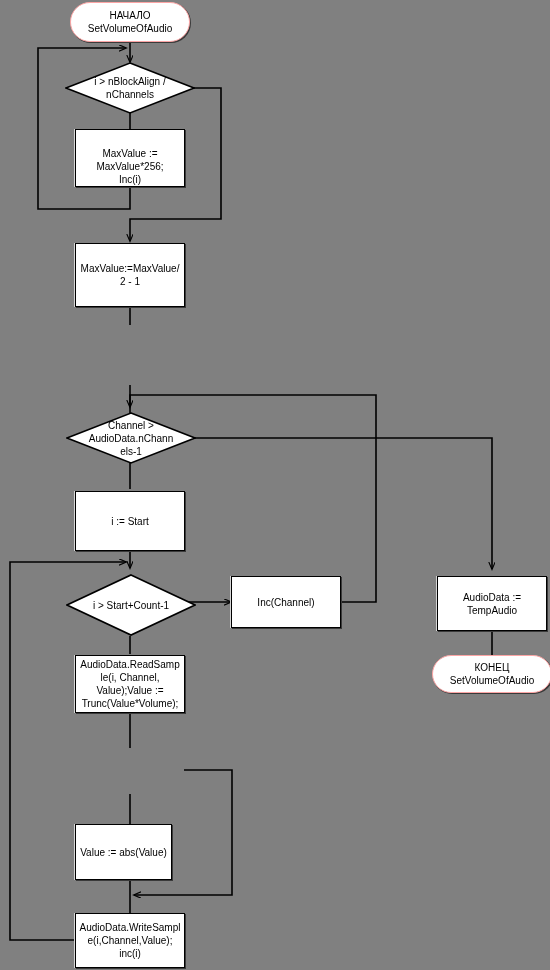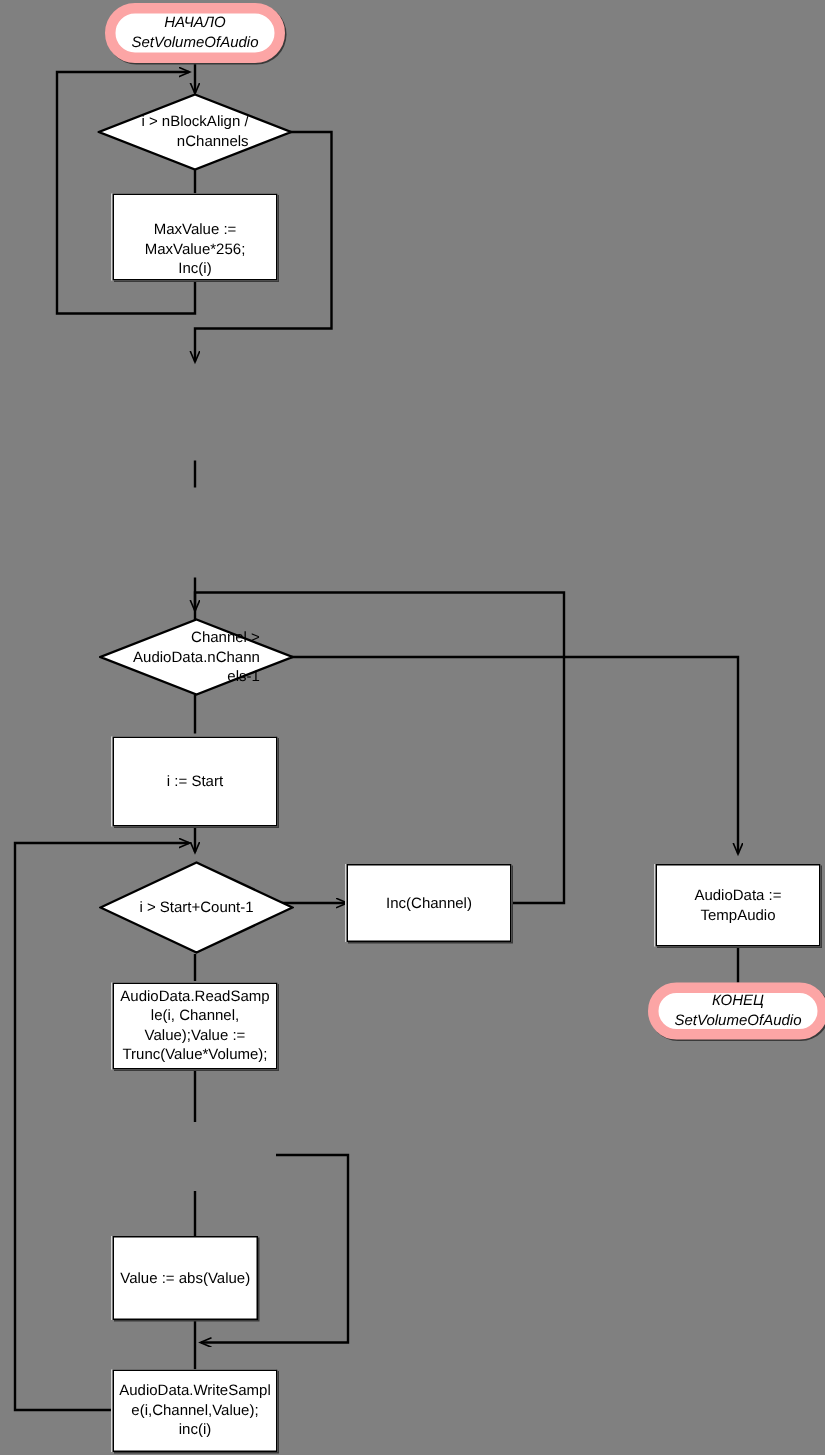--- a/index.html
+++ b/index.html
@@ -40,30 +40,28 @@
   }
   .node .txt {
     padding: 0 3px;
     white-space: pre-line;
   }
   .proc {
     border: 1px solid #000;
     box-shadow: 1px 1px 0 #3a3a3a, -1px 0 0 #d6d6d6;
   }
   .term {
-    border: 7px solid #fca5a5;
+    border: 1px solid #fca5a5;
     border-radius: 999px;
     box-shadow: 1px 1px 0 #3a3a3a;
-    font-style: italic;
   }
   .dec {
     background: transparent;
     border: none;
     box-shadow: none;
-    text-align: right;
   }
   .dec .diamond-svg {
     position: absolute;
     left: 0;
     top: 0;
     width: 100%;
     height: 100%;
     z-index: 1;
   }
   .dec .txt {
@@ -134,20 +132,24 @@
     <span class="txt">i &gt; nBlockAlign /
 nChannels</span>
   </div>
 
   <div class="node proc" style="left:75px; top:129px; width:110px; height:58px;align-items:flex-end;">
     <span class="txt">MaxValue :=
 MaxValue*256;
 Inc(i)</span>
   </div>
 
+  <div class="node proc" style="left:75px; top:243px; width:110px; height:64px;">
+    <span class="txt">MaxValue:=MaxValue/
+2 - 1</span>
+  </div>
 
 
   <div class="node dec" style="left:66px; top:412px; width:130px; height:52px;">
     <svg class="diamond-svg" viewBox="0 0 130 52" preserveAspectRatio="none">
       <polygon points="65,1 129,26 65,51 1,26" fill="#ffffff" stroke="#000" stroke-width="1.6"></polygon>
     </svg>
     <span class="txt">Channel &gt;
 AudioData.nChann
 els-1</span>
   </div>

